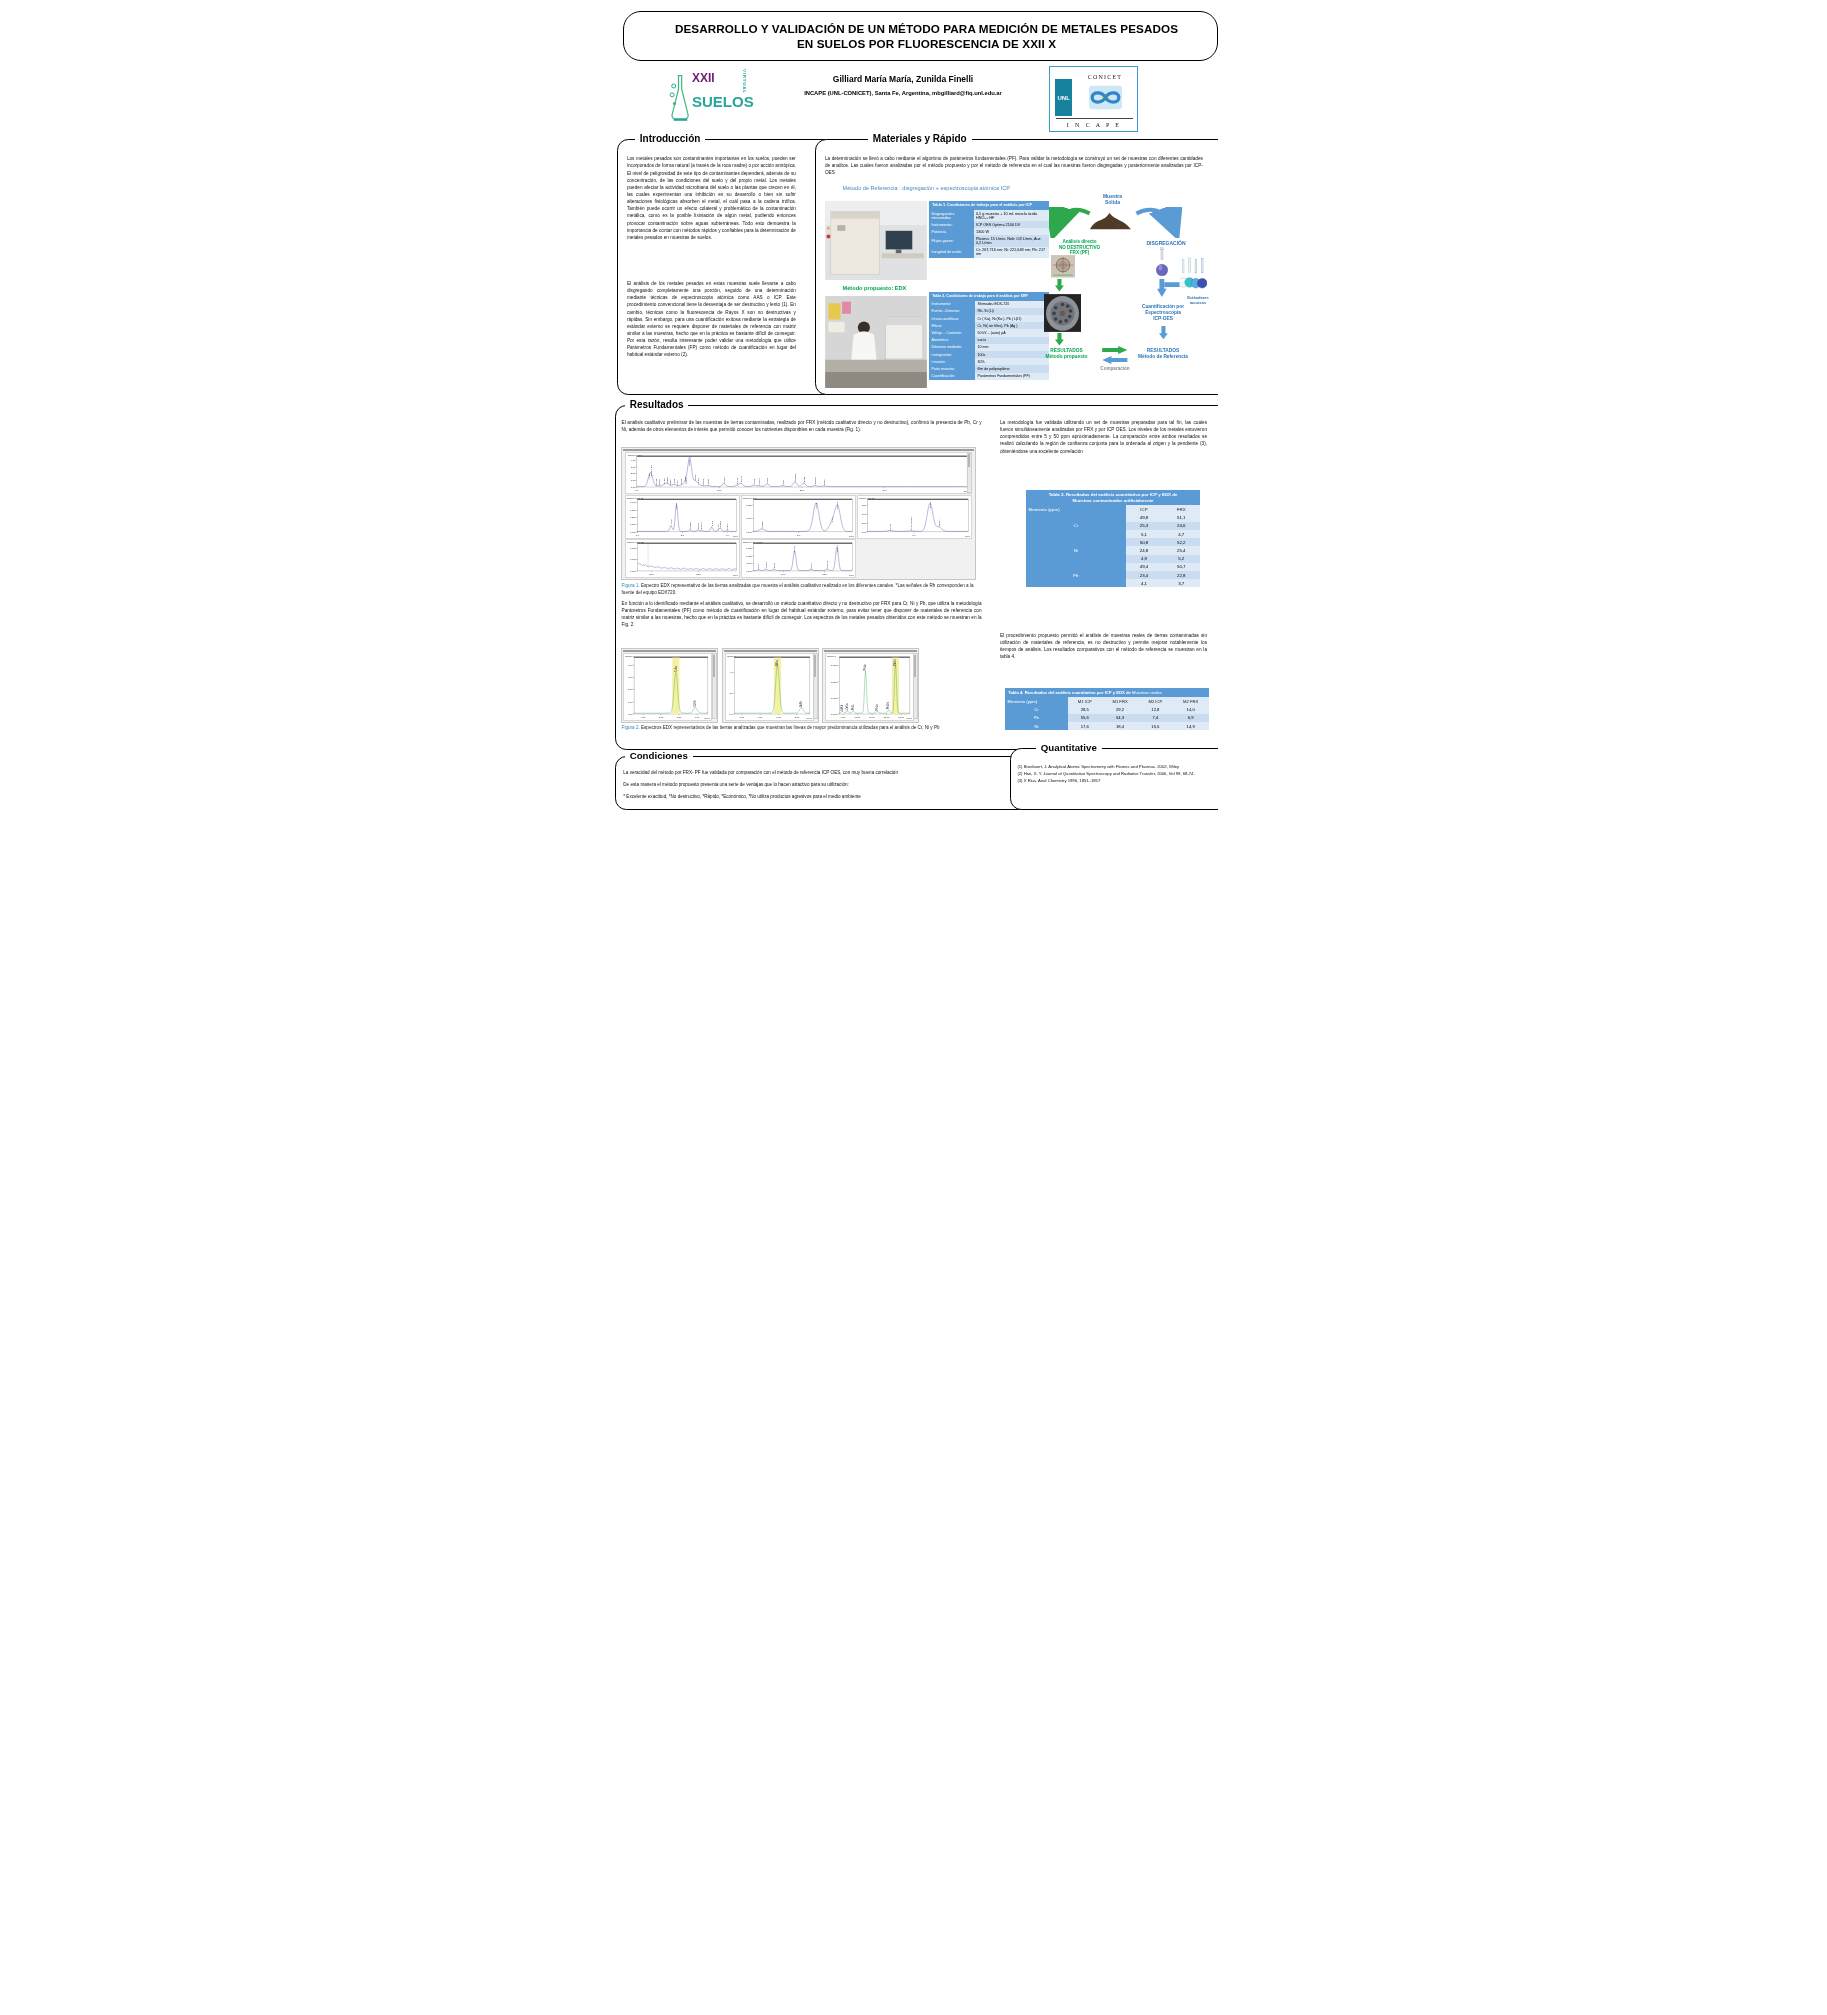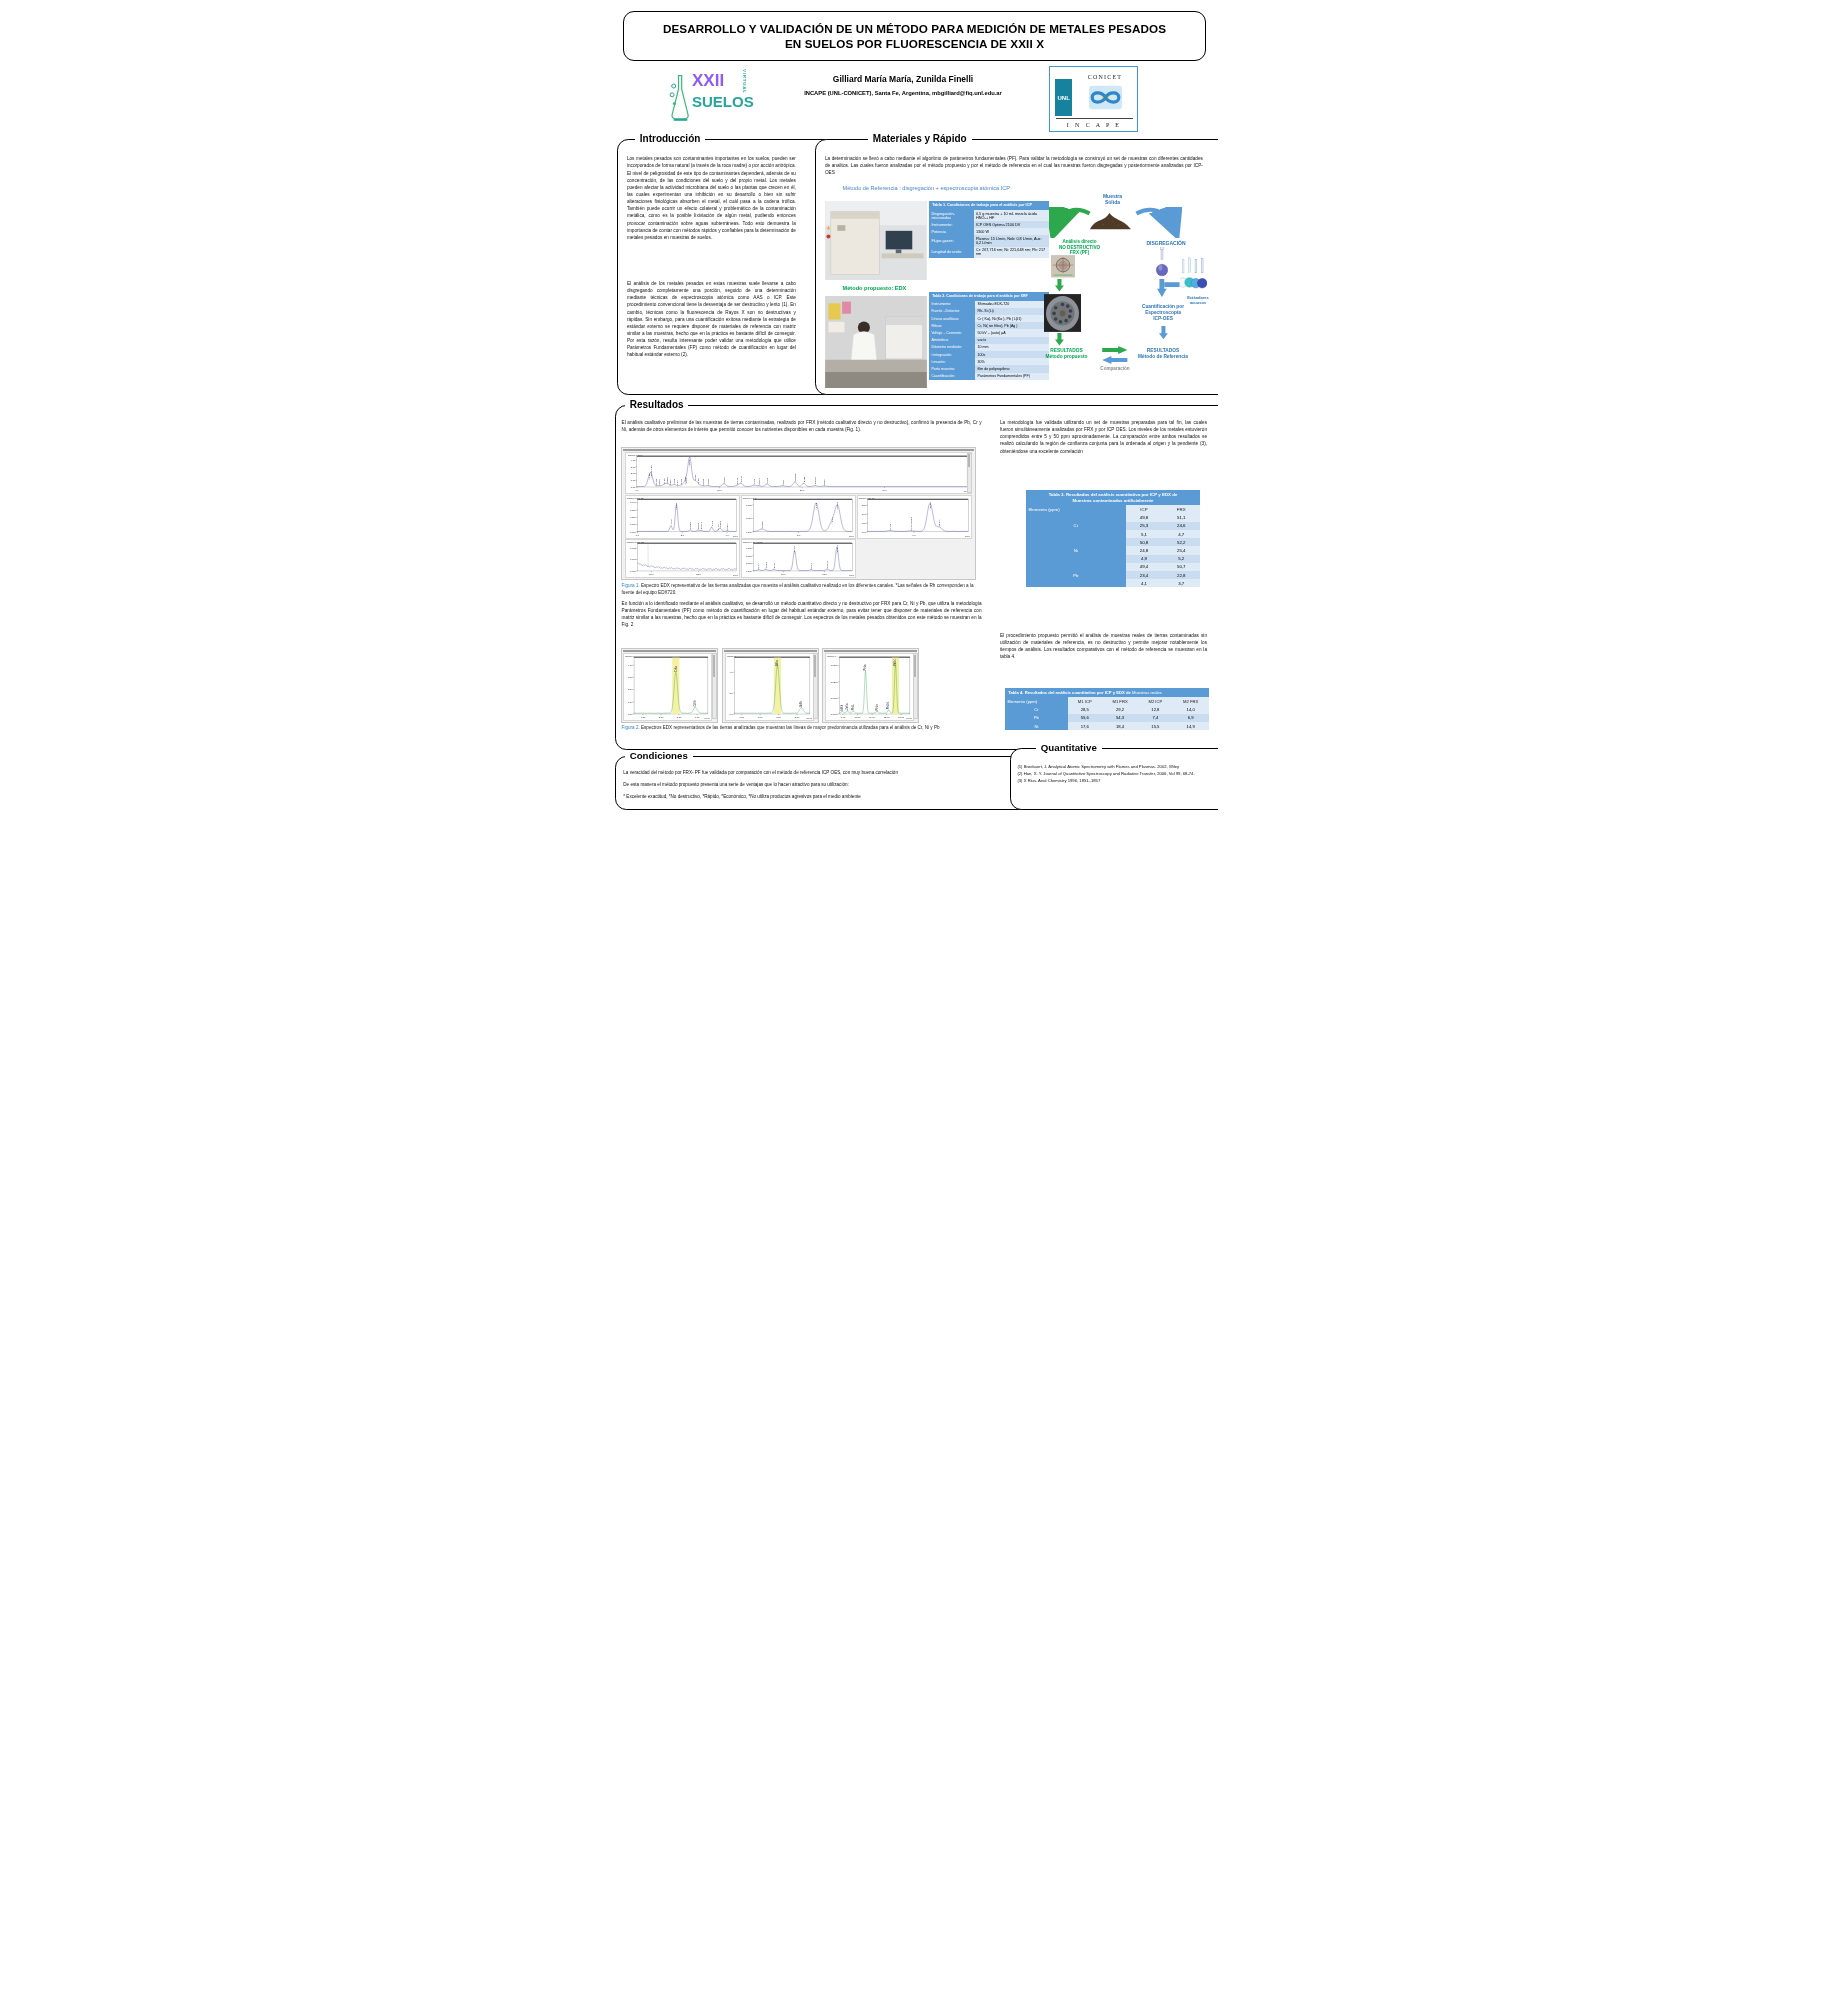--- a/index.html
+++ b/index.html
@@ -2,22 +2,22 @@
 <html style="--tblue: #5B9BD5; --rowA: #DEEAF6; --rowB: #C9DCF0; --green: #00A651; --blue: #2E75B6; --capblue: #2E86C1; --gray: #8a8a8a;font-size:6.4px"><head>
 <meta charset="utf-8">
 <style>
   :root{
     --tblue:#5B9BD5; --rowA:#DEEAF6; --rowB:#C9DCF0;
     --green:#00A651; --blue:#2E75B6; --capblue:#2E86C1; --gray:#8a8a8a;
   }
   html,body{margin:0;padding:0;background:#fff;font-family:"Liberation Sans",sans-serif;}
   #poster{position:relative;width:609px;height:812px;margin:0 auto;background:#fff;overflow:hidden;}
   .abs{position:absolute;}
-  .title-box{position:absolute;left:14px;top:11.3px;width:581px;height:48px;border:1.6px solid #000;border-radius:11px;
-    display:flex;flex-direction:column;align-items:center;justify-content:center;gap:2.4px;}
+  .title-box{position:absolute;left:14px;top:11.3px;width:581px;height:48px;border:1.6px solid #000;border-radius:18px;
+    display:flex;flex-direction:column;align-items:center;justify-content:center;gap:2.4px;padding-left:12px;}
   .title-line{font-size:11.7px;font-weight:bold;color:#000;text-align:center;letter-spacing:0.1px;}
   .authors{position:absolute;left:140px;top:74px;width:308px;text-align:center;}
   .auth-name{font-size:8.5px;font-weight:bold;color:#000;}
   .auth-aff{font-size:5.8px;font-weight:bold;color:#000;margin-top:5.6px;}
   .panel{position:absolute;border:1.2px solid #000;border-radius:11.3px;background:#fff;padding-left:30px;}
   .legend{position:absolute;top:-6.9px;background:#fff;padding:0 4.8px;font-size:10px;font-weight:bold;color:#000;}
   .para{position:absolute;text-align:justify;font-size:4.7px;line-height:1.52;color:#111;}
   .subtitle-blue{position:absolute;font-size:5.6px;color:#4a86c8;}
   .subtitle-green{position:absolute;font-size:5.6px;color:var(--green);font-weight:bold;}
   .caption{position:absolute;font-size:4.6px;line-height:1.5;color:#222;}
@@ -34,21 +34,21 @@
   .chart-window{position:absolute;background:#f1f1f1;border:0.4px solid #c6c6c6;}
   .win-strip{position:absolute;left:1.2px;right:1.2px;top:1.2px;height:1.6px;background:#9c9c9c;}
   .chart-mount{position:absolute;background:#fff;border:0.4px solid #d6d6d6;}
   .vscroll{position:absolute;width:2.8px;background:#e9e9e9;border:0.4px solid #cfcfcf;}
   .vscroll .thumb{width:2px;height:34%;margin:0.4px auto 0;background:#b5b5b5;}
   .dlabel{position:absolute;text-align:center;font-weight:bold;line-height:1.25;}
   .dgreen{color:var(--green);} .dblue{color:var(--blue);} .dgray{color:var(--gray);}
   .conc-line{position:absolute;font-size:4.6px;color:#111;}
   .ref-line{font-size:4.2px;color:#111;line-height:1.75;}
   .cafqi{position:absolute;left:59px;top:67px;width:77px;height:61px;}
-  .cafqi .roman{font-size:17px;font-weight:bold;color:#8b5cf6;line-height:.9;}
+  .cafqi .roman{font-size:12px;font-weight:bold;color:#701a75;line-height:.9;}
   .cafqi .name{font-size:15px;font-weight:bold;color:#26a69a;line-height:1;}
   .cafqi .virt{position:absolute;right:-2.4px;top:2.4px;writing-mode:vertical-rl;font-size:4.4px;font-weight:bold;color:#26a69a;letter-spacing:0.8px;}
   .inst{position:absolute;left:440px;top:66px;width:87px;height:64px;background:#fff;border:0.8px solid #3e9ad2;}
   .inst .unl{position:absolute;left:4.8px;top:12px;width:17.7px;height:37px;background:#17829e;color:#fff;font-weight:bold;
     display:flex;align-items:center;justify-content:center;font-size:6px;}
   .inst .conicet{position:absolute;left:27px;top:7.3px;width:56px;text-align:center;font-family:"Liberation Serif",serif;
     font-size:6px;letter-spacing:1.2px;color:#222;}
   .inst .incape{position:absolute;left:5.6px;bottom:3.2px;width:77px;text-align:center;font-family:"Liberation Serif",serif;
     font-size:6px;letter-spacing:2.4px;color:#222;border-top:0.8px solid #444;padding-top:2.4px;}
 </style>

